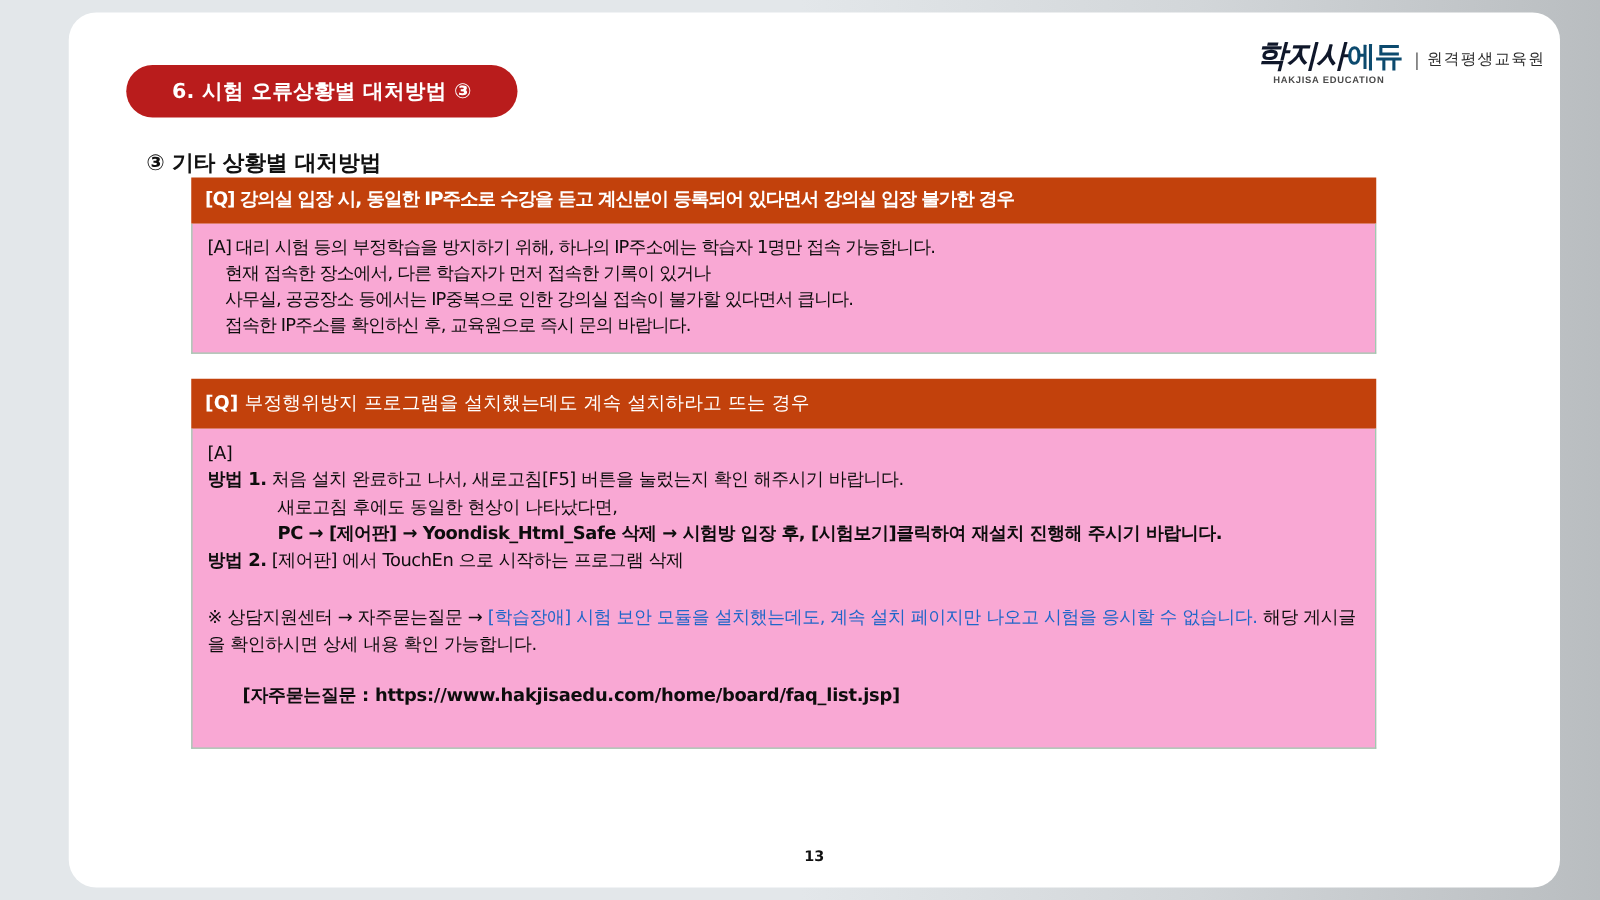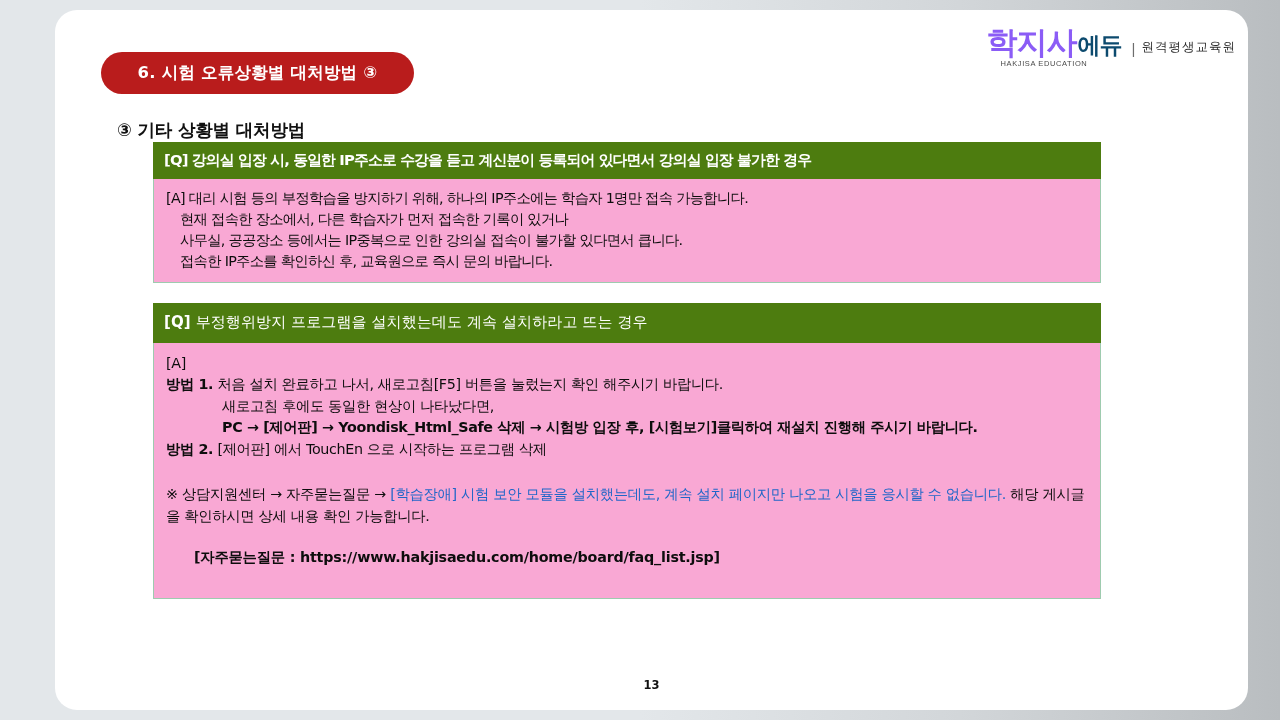--- a/index.html
+++ b/index.html
@@ -32,40 +32,42 @@
   }
   .logo-mark {
     position: relative;
     display: flex;
     align-items: baseline;
     line-height: 1;
   }
   .logo-ko1 {
     font-family: "DejaVu Sans", sans-serif;
     font-weight: bold;
-    font-size: 31px;
-    color: #8b5cf6;
+    font-size: 25px;
+    color: #0f172a;
     letter-spacing: -1px;
+    font-style: italic;
   }
   .logo-ko2 {
     font-family: "DejaVu Sans", sans-serif;
     font-weight: bold;
     font-size: 23px;
     color: #0c4a6e;
     letter-spacing: -1px;
     margin-left: 1px;
   }
   .logo-en {
     position: absolute;
     left: 14px; bottom: -9px;
     font-size: 7.5px;
     letter-spacing: 0.6px;
     color: #4a4a4a;
     font-family: "Liberation Sans", sans-serif;
     white-space: nowrap;
+    font-weight: bold;
   }
   .logo-div {
     margin: 0 6px 2px 10px;
     color: #6d6d6d;
     font-size: 15px;
     line-height: 1;
   }
   .logo-sub {
     font-family: "DejaVu Sans", sans-serif;
     font-size: 12.5px;
@@ -108,21 +110,21 @@
     letter-spacing: -0.2px;
     white-space: nowrap;
   }
 
   
   .qa-block { position: absolute; left: 98px; width: 948px; }
   #qa1 { top: 132px; }
   #qa2 { top: 293px; }
 
   .q-header {
-    background: #4d7c0f;
+    background: #c2410c;
     color: #ffffff;
     padding: 9px 11px 10px 11px;
     font-family: "DejaVu Sans", sans-serif;
     font-size: 14.5px;
     line-height: 1.25;
     white-space: nowrap;
     overflow: hidden;
   }
   .q-header.condensed {
     font-weight: bold;

